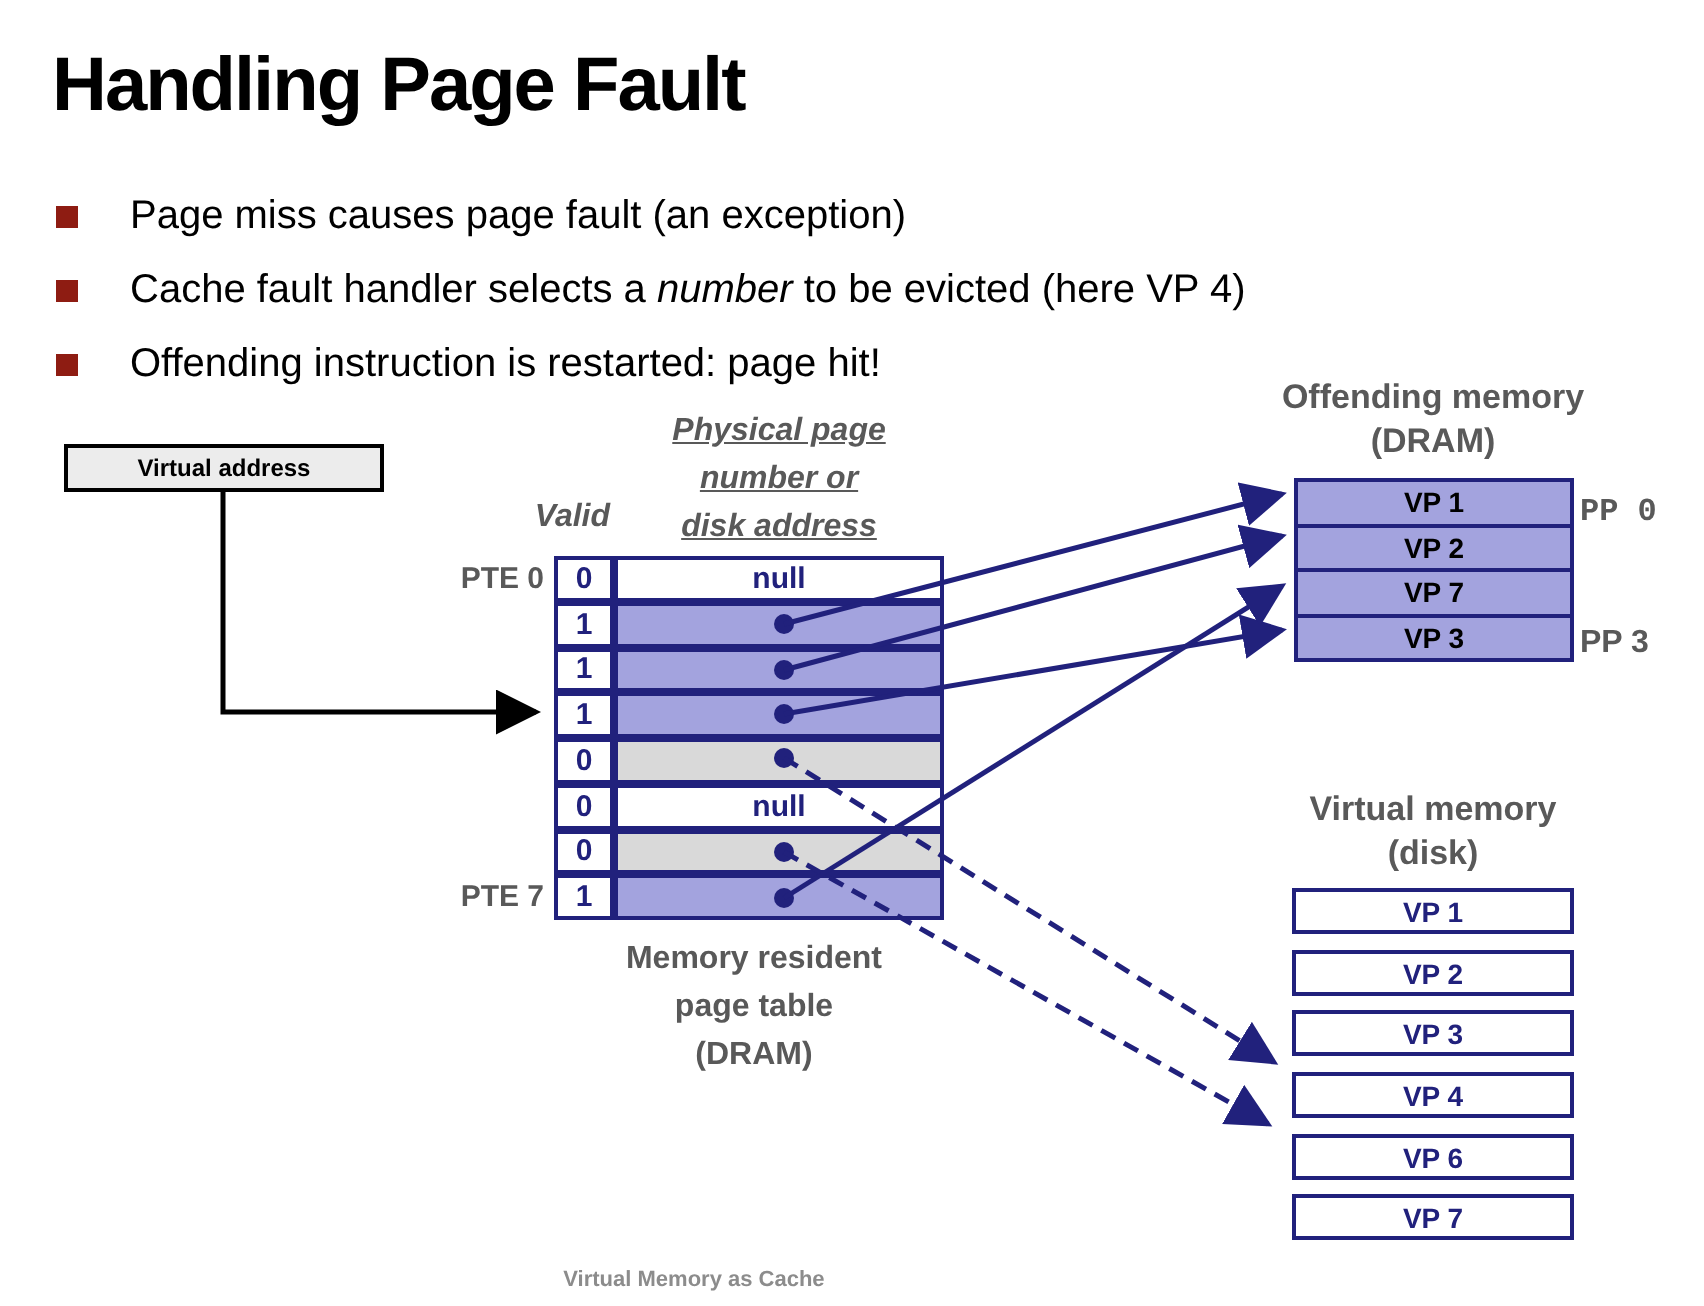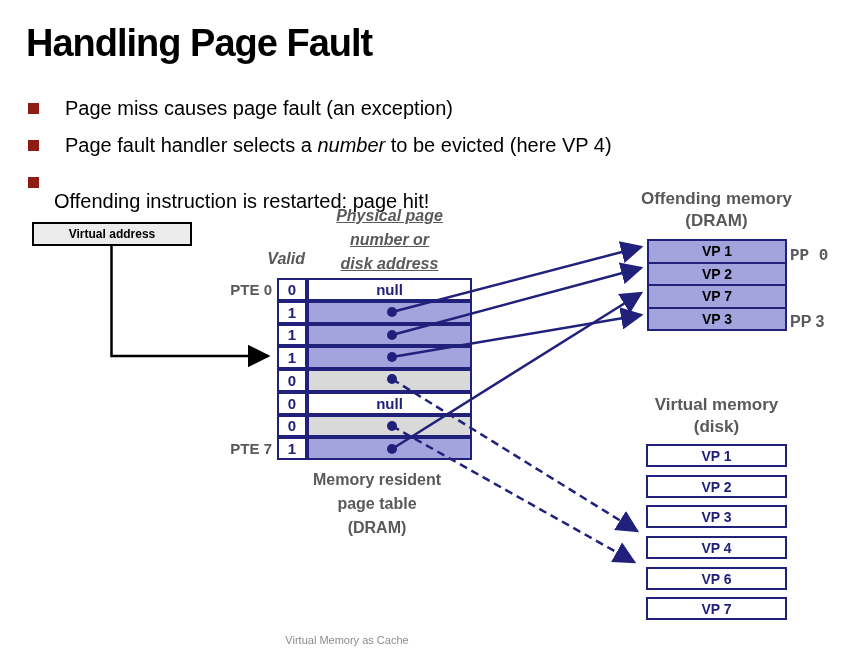--- a/index.html
+++ b/index.html
@@ -5,21 +5,21 @@
   html,body{margin:0;padding:0;background:#fff;}
   .slide{position:relative;width:852px;height:653px;background:#ffffff;overflow:hidden;
          font-family:"Liberation Sans",sans-serif;color:#000;}
 
   
   .title{position:absolute;left:26px;top:22px;font-size:38px;font-weight:bold;letter-spacing:-1px;}
   .bullet{position:absolute;left:28px;display:flex;align-items:flex-start;}
   .bullet .sq{width:11px;height:11px;background:#8e1c12;margin-top:8px;flex:none;}
   .bullet .btxt{margin-left:26px;font-size:20px;line-height:27px;}
   .bullet .btxt i{font-style:italic;}
-  .b1{top:95px;text-align:center;} .b2{top:132px;} .b3{top:169px;flex-direction:column;}
+  .b1{top:95px;text-align:center;} .b2{top:132px;} .b3{top:169px;}
 
   
   .va-box{position:absolute;left:32px;top:222px;width:160px;height:24px;background:#ececec;
           border:2px solid #000;box-sizing:border-box;display:flex;align-items:center;justify-content:center;
           font-size:12px;font-weight:bold;}
 
   
   .glabel{position:absolute;color:#595959;font-weight:bold;}
   .italic{font-style:italic;}
   .center{text-align:center;}
@@ -52,38 +52,38 @@
   .pm-row:first-child{border-top:none;}
 
   
   .vm-row{position:absolute;left:646px;width:141px;height:23px;border:2px solid #21217c;
           box-sizing:border-box;background:#fff;display:flex;align-items:center;justify-content:center;
           font-size:14px;font-weight:bold;color:#21217c;}
   .vm1{top:444px;} .vm2{top:475px;} .vm3{top:505px;} .vm4{top:536px;} .vm6{top:567px;} .vm7{top:597px;}
 
   
   .footer{position:absolute;left:0;top:634px;width:694px;text-align:center;font-size:11px;
-          font-weight:normal;color:#8c8c8c;}
+          font-weight:bold;color:#8c8c8c;}
 
   .overlay{position:absolute;left:0;top:0;pointer-events:none;}
 </style>
 </head>
 <body>
 
 <div class="slide">
 
   <div class="title">Handling Page Fault</div>
 
   <div class="bullet b1">
     <span class="sq"></span>
     <span class="btxt"><span>Page miss causes page fault (an exception)</span><i></i><span></span></span>
   </div>
   <div class="bullet b2">
     <span class="sq"></span>
-    <span class="btxt"><span>Page fault handler selects a </span><i>number</i><span> to be evicted (here VP 4)</span></span>
+    <span class="btxt"><span>Cache fault handler selects a </span><i>number</i><span> to be evicted (here VP 4)</span></span>
   </div>
   <div class="bullet b3">
     <span class="sq"></span>
     <span class="btxt"><span>Offending instruction is restarted: page hit!</span><i></i><span></span></span>
   </div>
 
   <div class="va-box">
     <span>Virtual address</span>
   </div>
 

